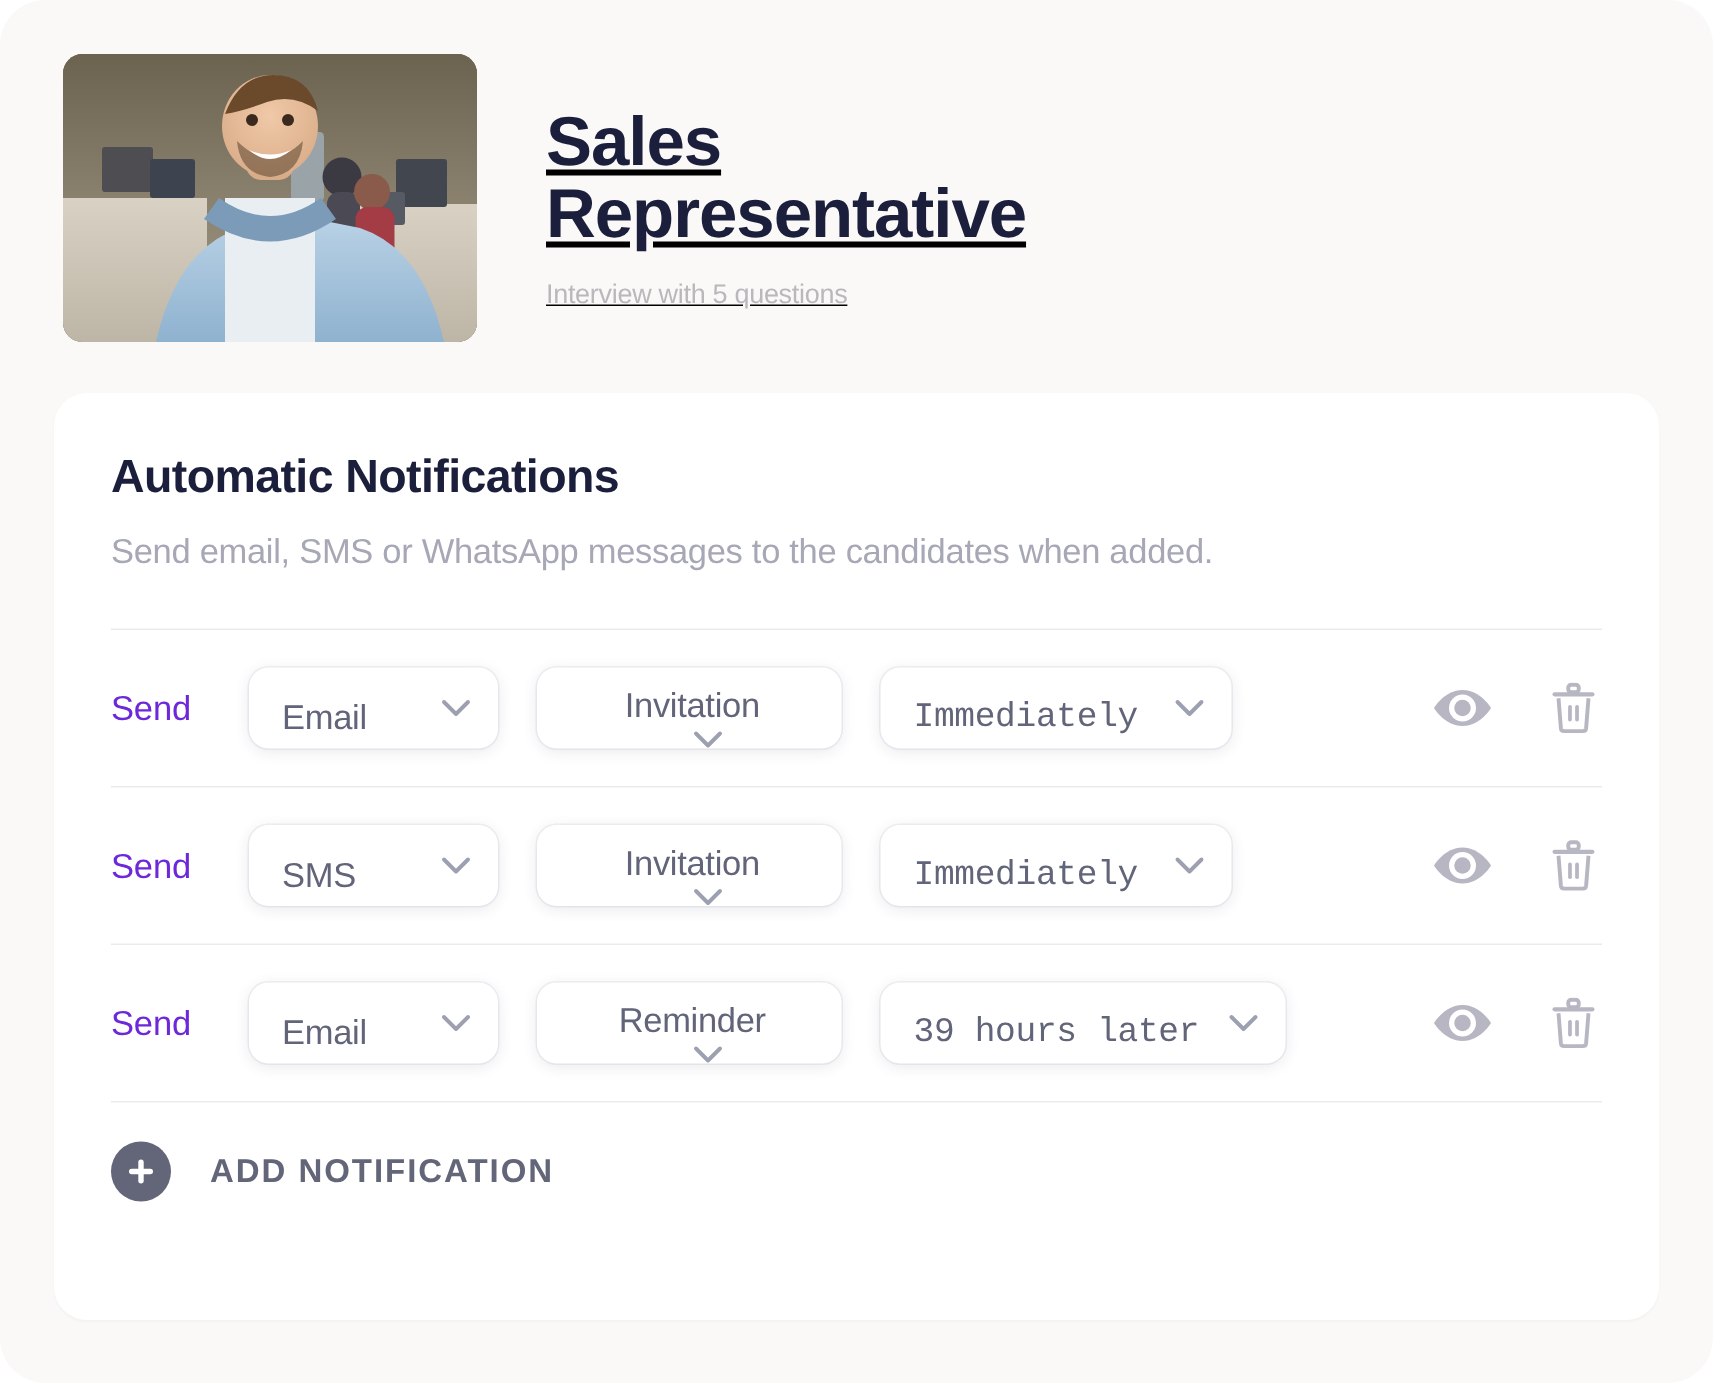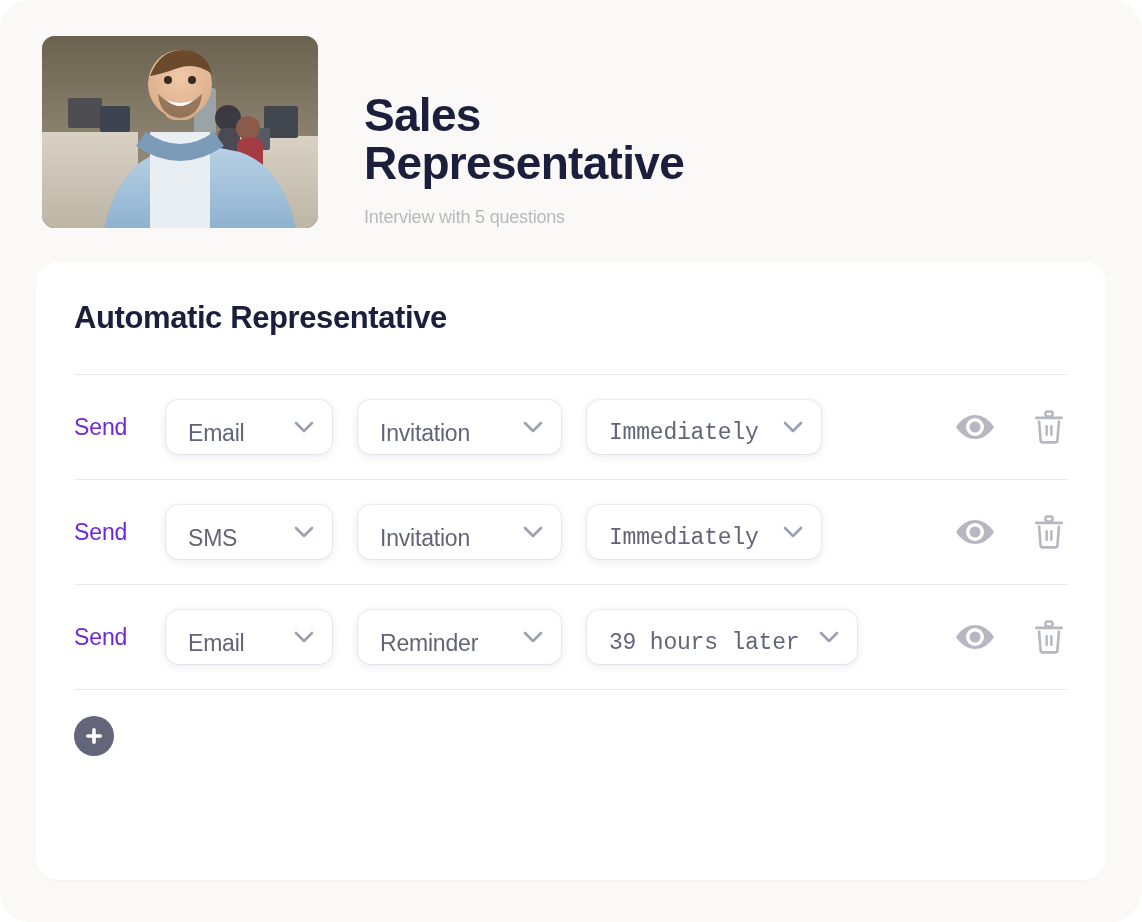--- a/index.html
+++ b/index.html
@@ -23,21 +23,22 @@
     overflow: hidden;
     box-sizing: border-box;
   }
 
   
   .header {
     position: absolute;
     left: 42px;
     top: 36px;
     display: flex;
-    align-items: flex-end;
+    align-items: center;
+    text-decoration: underline;
   }
   .thumb {
     width: 276px;
     height: 192px;
     border-radius: 13px;
     overflow: hidden;
     position: relative;
     flex: none;
     background: #6d6453;
   }
@@ -139,21 +140,21 @@
     letter-spacing: -0.2px;
     margin-top: 12px;
   }
   .pill .chev {
     margin-left: 20px;
     flex: none;
     display: block;
   }
 
   .pill.w-channel { min-width: 166px; }
-  .pill.w-type    { min-width: 203px; }
+  .pill.w-type    { min-width: 203px; flex-direction: column; }
   .pill.w-timing  { min-width: 234px; font-family: Liberation Mono, monospace; }
 
   .row-actions {
     position: absolute;
     right: 4px;
     display: flex;
     align-items: center;
     gap: 38px;
   }
   .icon-btn {
@@ -247,21 +248,22 @@
 
     <div class="header-text">
       <h1 class="job-title">Sales Representative</h1>
       <p class="job-sub">Interview with 5 questions</p>
     </div>
   </div>
 
   <div class="card">
     <div class="card-inner">
 
-      <h2 class="card-title">Automatic Representative</h2>
+      <h2 class="card-title">Automatic Notifications</h2>
+      <p class="card-desc">Send email, SMS or WhatsApp messages to the candidates when added.</p>
 
       <div class="divider top"></div>
 
       <div class="notif-row">
         <span class="send-label">Send</span>
 
         <div class="pill w-channel">
           <span class="pill-text">Email</span>
           <svg class="chev" width="20" height="12" viewBox="0 0 20 12">
             <path d="M2 2 L10 10 L18 2" fill="none" stroke="#9da0b0" stroke-width="2.6" stroke-linecap="round" stroke-linejoin="round"></path>
@@ -396,17 +398,18 @@
 
       <div class="divider"></div>
 
       <div class="add-row">
         <span class="add-circle">
           <svg width="22" height="22" viewBox="0 0 22 22">
             <rect x="9.2" y="3" width="3.6" height="16" rx="1.8" fill="#ffffff"></rect>
             <rect x="3" y="9.2" width="16" height="3.6" rx="1.8" fill="#ffffff"></rect>
           </svg>
         </span>
+        <span class="add-label">ADD NOTIFICATION</span>
       </div>
 
     </div>
   </div>
 </div>
 
 </body></html>

